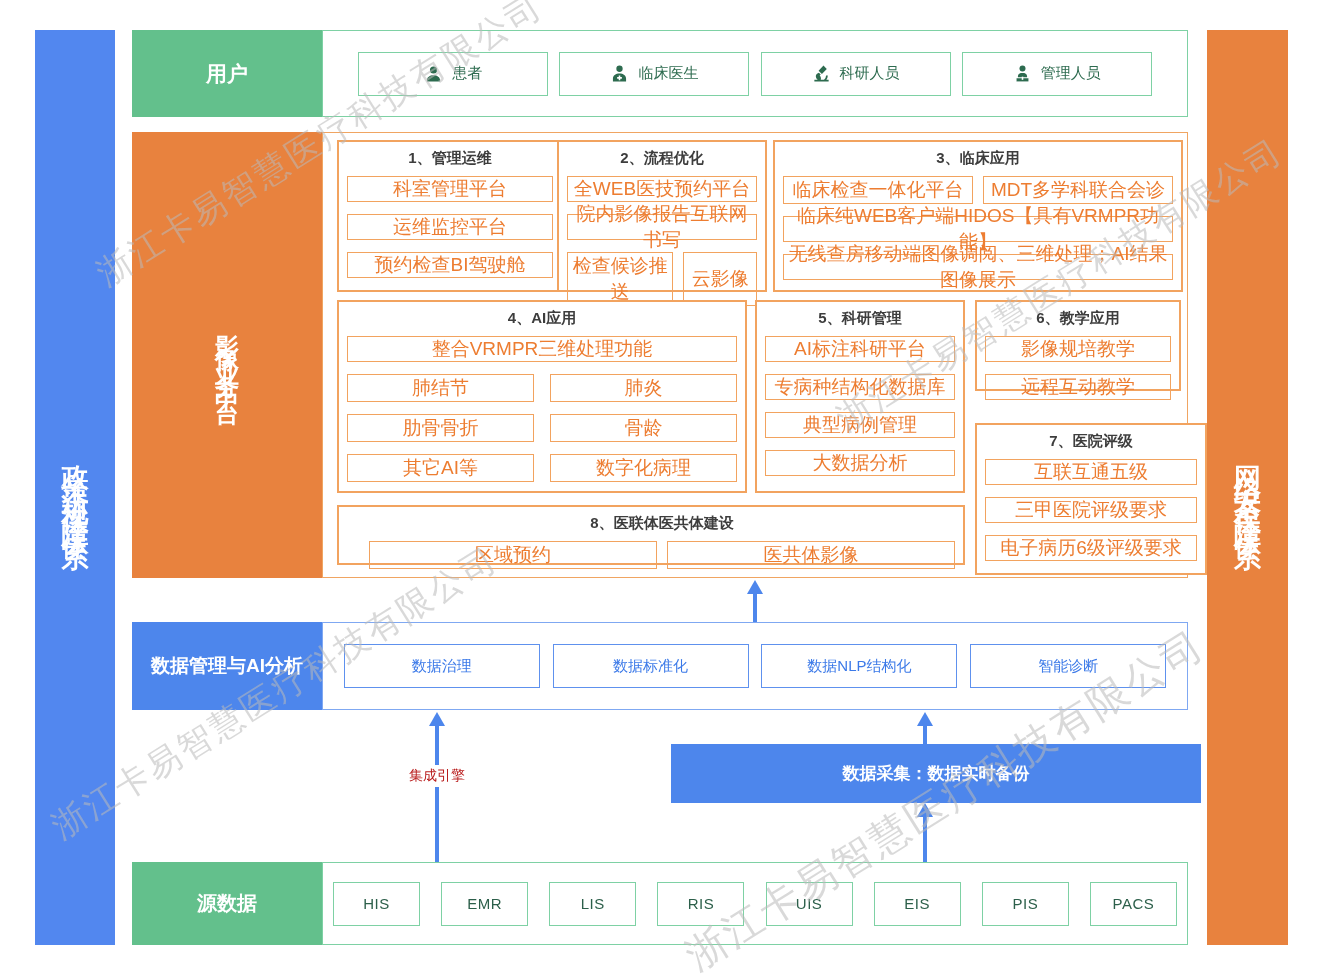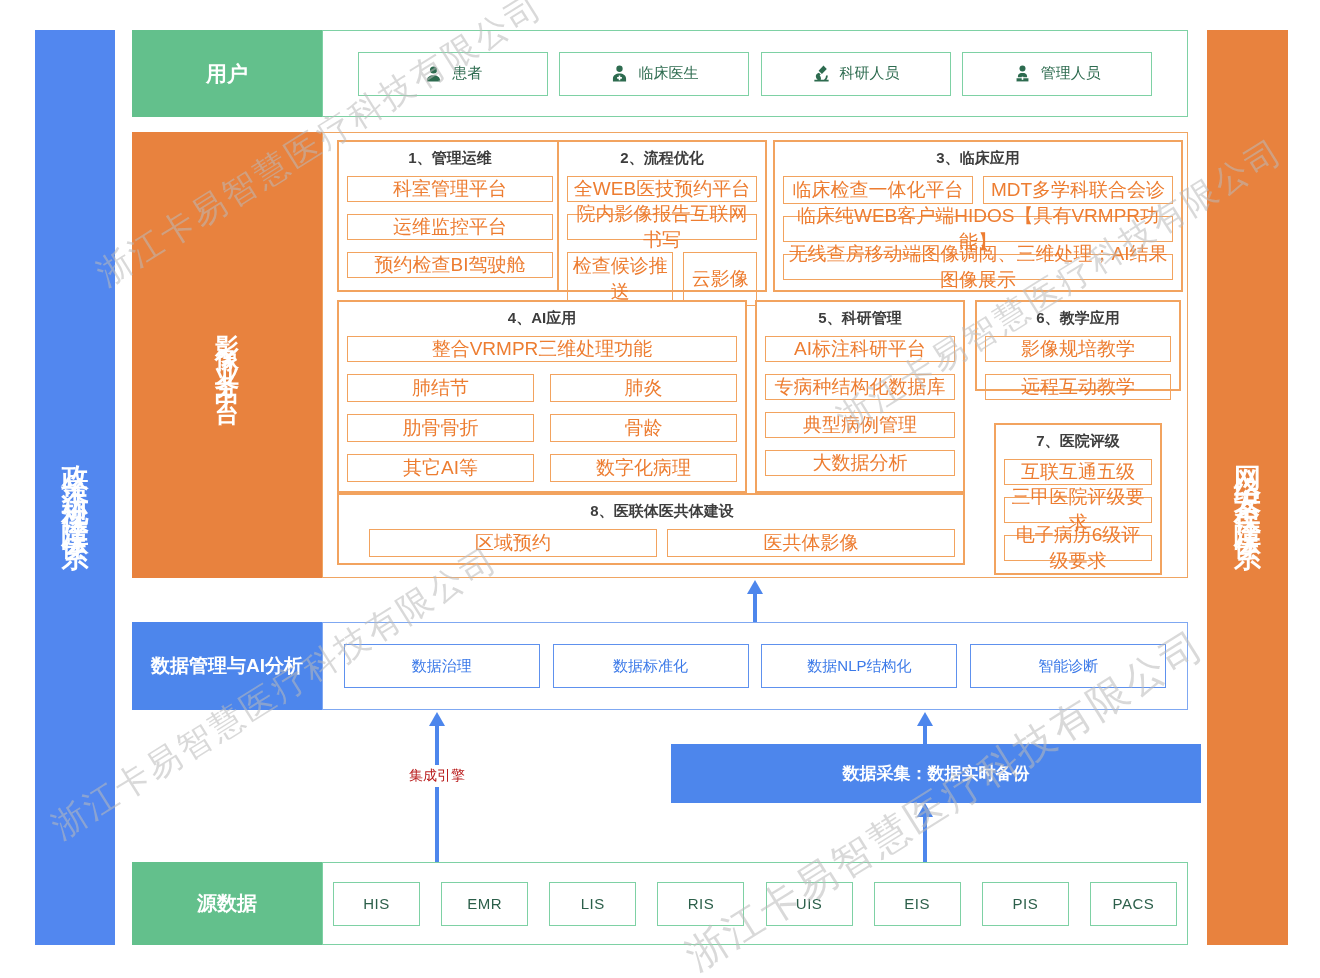--- a/index.html
+++ b/index.html
@@ -35,22 +35,22 @@
   .row2 .itm { flex:1; }
   .grid2 { display:grid; grid-template-columns:1fr 1fr; column-gap:16px; }
 
   
   #grp-1 { left:14px;  top:7px;   width:226px; height:152px; }
   #grp-2 { left:234px; top:7px;   width:210px; height:152px; }
   #grp-3 { left:450px; top:7px;   width:410px; height:152px; }
   #grp-4 { left:14px;  top:167px; width:410px; height:193px; }
   #grp-5 { left:432px; top:167px; width:210px; height:193px; }
   #grp-6 { left:652px; top:167px; width:206px; height:91px; }
-  #grp-7 { left:652px; top:290px; width:168px; height:152px;margin-left:19px; }
-  #grp-8 { left:14px;  top:360px; width:628px; height:72px;padding-left:30px; }
+  #grp-7 { left:652px; top:290px; width:232px; height:152px; }
+  #grp-8 { left:14px;  top:372px; width:628px; height:60px;padding-left:30px; }
 
   
   #dm-header { top:622px; height:88px; background:#4D86EC; font-size:19px; }
   #dm-body { top:622px; height:88px; border:1px solid #7FA8F2; display:flex; align-items:center; justify-content:space-evenly; padding:9px 8px; }
   .dm-box { width:196px; height:44px; border:1px solid #5E91EE; color:#3B79E8; font-size:15px; display:flex; align-items:center; justify-content:center; }
 
   
   .arrow-line { position:absolute; width:4px; background:#4D86EC; }
   .arrow-head { position:absolute; width:0; height:0; border-left:8px solid transparent; border-right:8px solid transparent; border-bottom:14px solid #4D86EC; }
 

